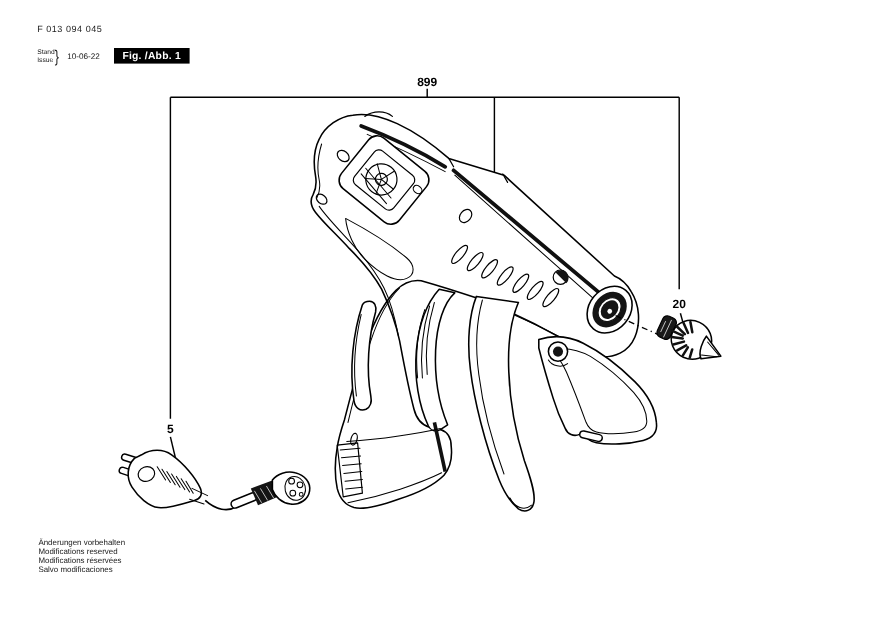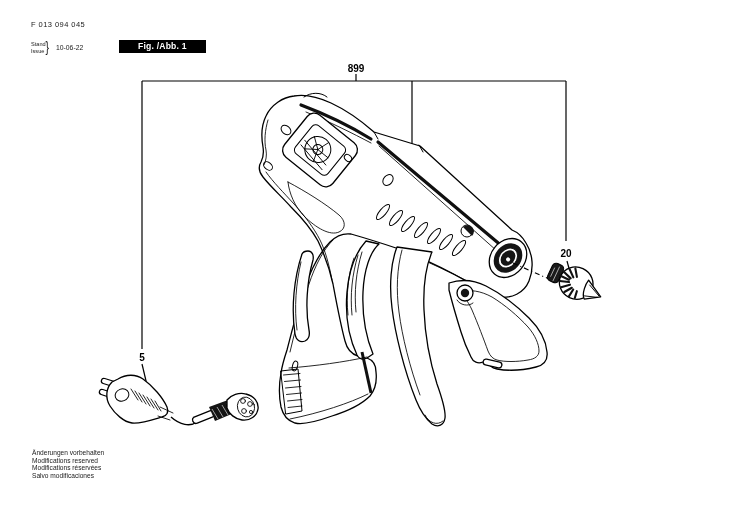--- a/index.html
+++ b/index.html
@@ -5,21 +5,21 @@
   html,body{margin:0;padding:0;background:#fff;}
   .page{position:relative;width:680px;height:516px;background:#fff;overflow:hidden;
         font-family:"Liberation Sans",sans-serif;color:#111;}
   .abs{position:absolute;}
   .pn{left:31px;top:20px;font-size:7.5px;letter-spacing:.45px;color:#1a1a1a;}
   .standlbl{left:31px;top:40.5px;font-size:5.6px;color:#1a1a1a;}
   .issuelbl{left:31px;top:47.5px;font-size:5.6px;color:#1a1a1a;}
   .brace{left:45px;top:38.5px;font-size:14px;font-weight:400;color:#1a1a1a;transform:scaleX(.75);}
   .date{left:56px;top:43.5px;font-size:6.8px;color:#1a1a1a;}
   .badge{left:95px;top:40px;height:13px;background:#000;color:#fff;font-size:8.6px;
-         font-weight:bold;line-height:13px;padding:0 19px;letter-spacing:.2px;margin-left:24px;}
+         font-weight:bold;line-height:13px;padding:0 7px;letter-spacing:.2px;}
   .footer{left:32px;top:449px;font-size:6.6px;line-height:7.7px;color:#1a1a1a;}
   svg.art{position:absolute;left:0;top:0;}
   .o{fill:#fff;stroke:#000;stroke-width:1.3;stroke-linejoin:round;}
   .l{fill:none;stroke:#000;stroke-width:1;stroke-linejoin:round;stroke-linecap:round;}
   .tl{fill:none;stroke:#000;stroke-width:.85;stroke-linejoin:round;stroke-linecap:round;}
   .d{fill:#141414;stroke:none;}
   .stripe{fill:none;stroke:#101010;stroke-width:3.2;stroke-linecap:round;}
   .call{fill:none;stroke:#000;stroke-width:1.2;}
   .lbl{font:bold 10px "Liberation Sans",sans-serif;fill:#000;text-anchor:middle;}
 </style>

